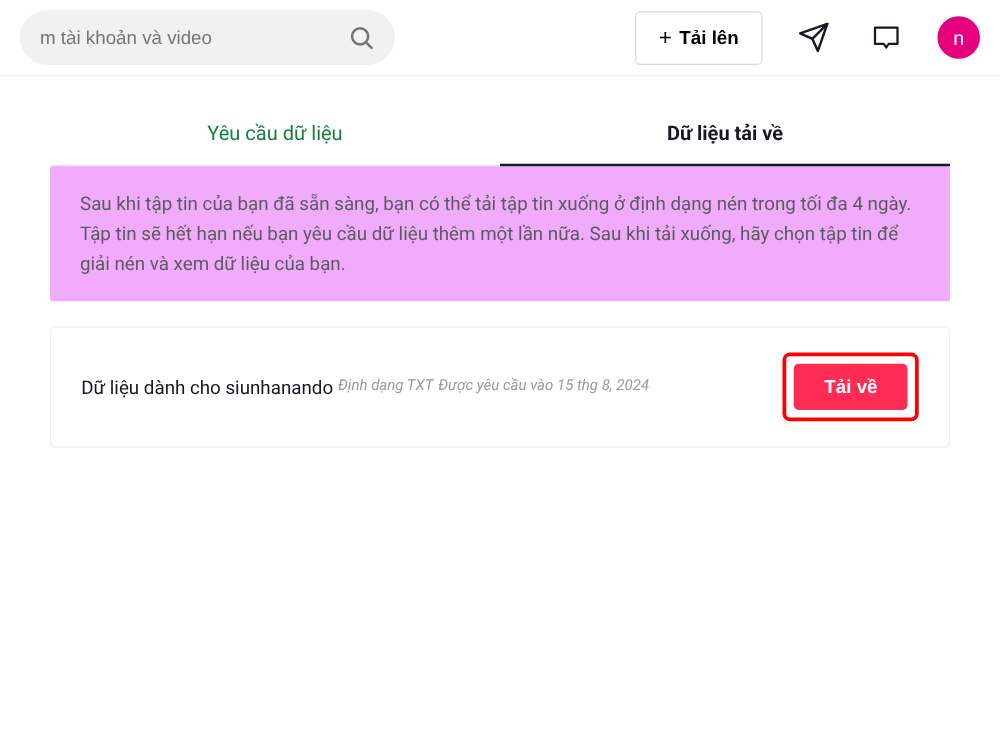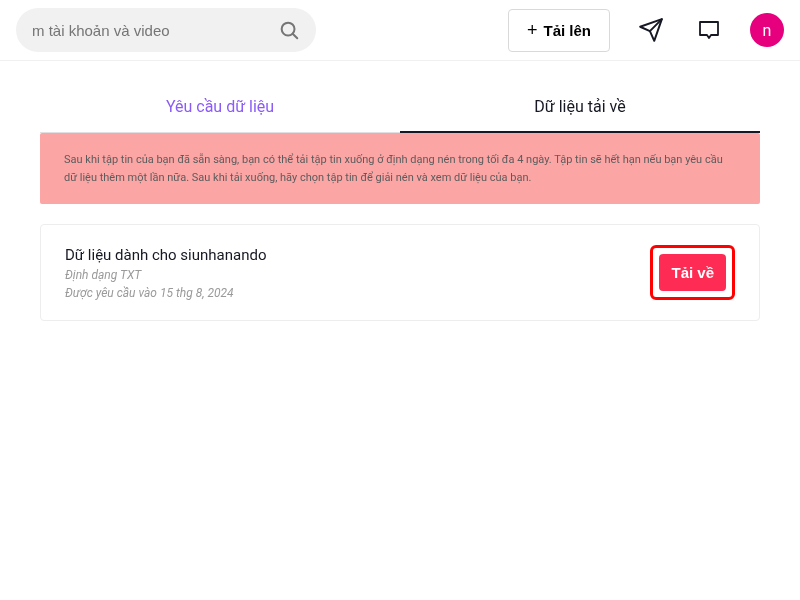--- a/index.html
+++ b/index.html
@@ -81,77 +81,77 @@
     }
     .tabs {
       display: flex;
       border-bottom: 1px solid #e0e0e0;
     }
     .tab {
       flex: 1;
       text-align: center;
       padding: 16px 0;
       font-size: 16px;
-      color: #8b5cf6;
+      color: #15803d;
       cursor: pointer;
       position: relative;
     }
     .tab.active {
       color: #161823;
-      font-weight: 400;
+      font-weight: 700;
     }
     .tab.active::after {
       content: "";
       position: absolute;
       left: 0; right: 0; bottom: -1px;
       height: 2px;
       background: #161823;
     }
     .info-box {
-      background: #fca5a5;
+      background: #f0abfc;
       padding: 18px 24px;
-      font-size: 11px;
+      font-size: 15px;
       line-height: 1.6;
       color: #5c5c5c;
       border-radius: 2px;
       margin-top: 0;
     }
     .download-card {
       border: 1px solid #ededed;
       border-radius: 4px;
       margin-top: 20px;
       padding: 20px 24px;
       display: flex;
       align-items: center;
       justify-content: space-between;
     }
     .download-info {
       display: flex;
-      flex-direction: column;
+      flex-direction: row;
       gap: 4px;
     }
     .download-title {
       font-size: 15px;
       color: #161823;
     }
     .download-meta {
       font-size: 12px;
       color: #9a9a9a;
       font-style: italic;
     }
     .download-btn-wrap {
       border: 3px solid #ff0000;
       border-radius: 6px;
       padding: 6px;
     }
     .download-btn {
       background: #fe2c55;
       color: #fff;
       border: none;
-      padding: 10px 12px;
+      padding: 10px 24px;
       font-size: 15px;
       font-weight: 600;
       border-radius: 4px;
       cursor: pointer;
     }
   </style>
 </head>
 <body>
 
 <div class="header">

